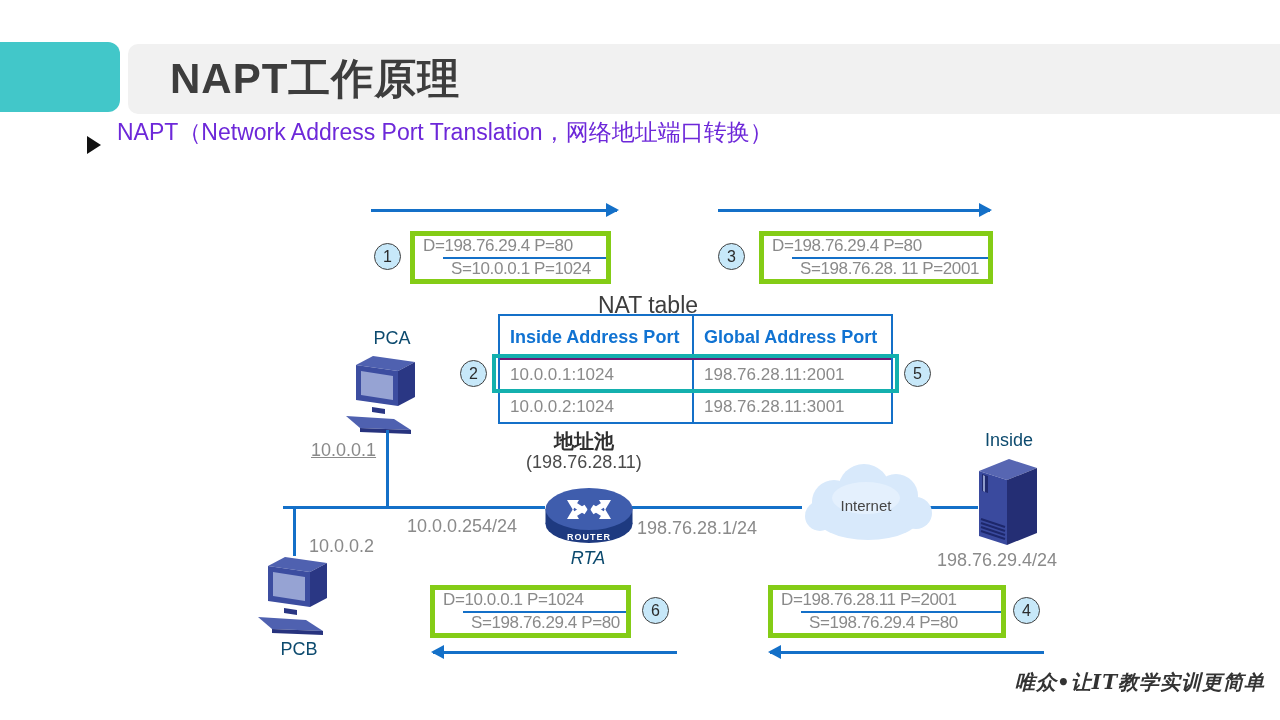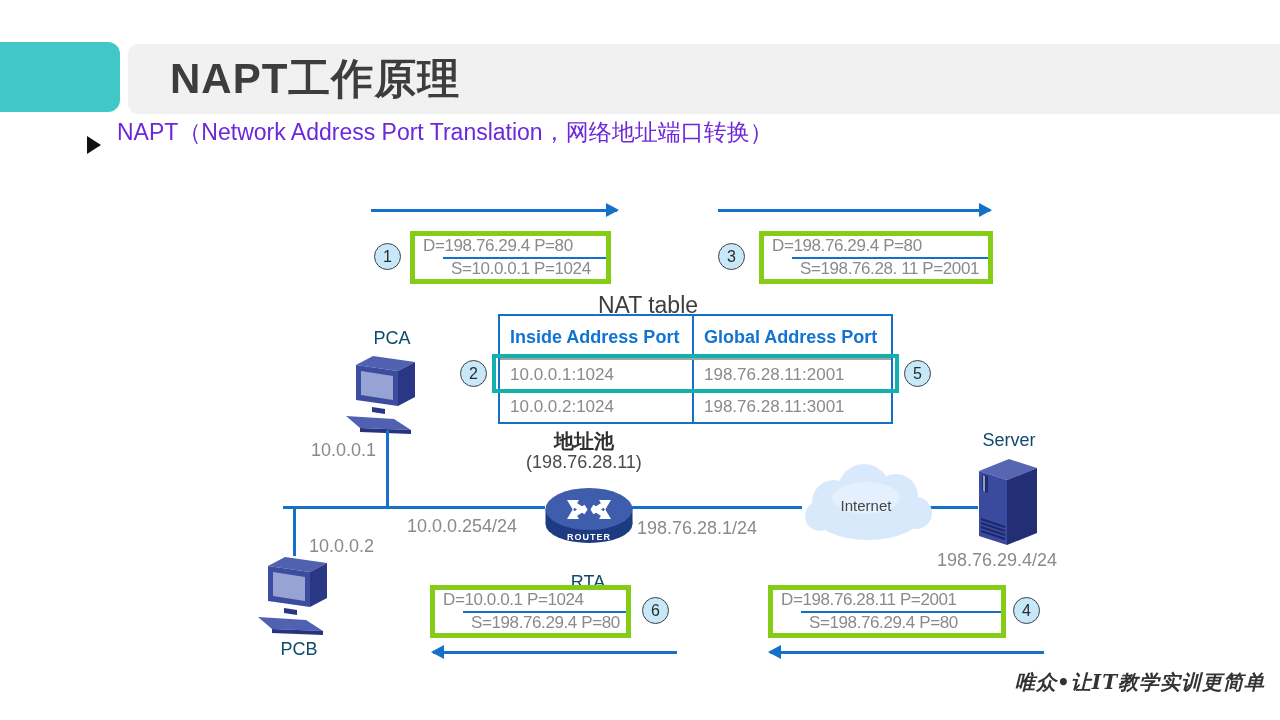--- a/index.html
+++ b/index.html
@@ -30,21 +30,21 @@
   .line-h{position:absolute;height:3px;background:#1470c8;}
   .line-v{position:absolute;width:3px;background:#1470c8;}
   
   .nat-title{left:498px;top:292px;width:300px;text-align:center;font-size:23px;color:#3d3d3d;position:absolute;}
   .nat-table{position:absolute;left:498px;top:314px;width:395px;border:2.5px solid #1470c8;background:#fff;box-sizing:border-box;}
   .nat-row{display:grid;grid-template-columns:194px 1fr;}
   .nat-row > div{display:flex;align-items:center;padding-left:10px;box-sizing:border-box;white-space:nowrap;}
   .nat-row > div:first-child{border-right:2.5px solid #1470c8;}
   .nat-header{height:42px;}
   .nat-header > div{color:#1173d2;font-weight:bold;font-size:18px;}
-  .nat-data{height:30px;border-top:2px solid #a3a3a3;}
+  .nat-data{height:30px;border-top:2px solid #701a75;}
   .nat-data > div{color:#8a8a8a;font-size:17px;}
   .row-highlight{position:absolute;left:492px;top:354px;width:407px;height:39px;border:4px solid #14b0ae;box-sizing:border-box;pointer-events:none;z-index:5;}
   
   .cloud-wrap{position:absolute;left:794px;top:456px;width:144px;height:98px;}
   .cloud-label{position:absolute;left:0;top:0;width:100%;height:100%;display:flex;align-items:center;justify-content:center;
     font-size:15px;color:#454545;}
   
   .pool-title{position:absolute;left:519px;top:428px;width:130px;text-align:center;font-size:20px;font-weight:bold;color:#2f2f2f;}
   .pool-value{position:absolute;left:514px;top:452px;width:140px;text-align:center;font-size:18px;color:#4a4a4a;}
   
@@ -102,21 +102,21 @@
     <svg width="96" height="84" viewBox="0 0 96 84">
       <polygon points="18,15 35,6 77,12 60,21" fill="#4f61b0"></polygon>
       <polygon points="60,21 77,12 77,47 60,56" fill="#2a3784"></polygon>
       <polygon points="18,15 60,21 60,56 18,50" fill="#3c4da0"></polygon>
       <polygon points="23,21 55,26 55,50 23,45" fill="#96a3d3"></polygon>
       <polygon points="34,57 47,59 47,64 34,62" fill="#2a3784"></polygon>
       <polygon points="8,66 56,69 73,80 22,78" fill="#4f61b0"></polygon>
       <polygon points="22,78 73,80 73,84 22,82" fill="#27337e"></polygon>
     </svg>
   </div>
-  <div class="gray-label" style="left:311px;top:440px;">10.0.0.1</div>
+  <div class="gray-label" style="left:311px;top:440px;text-decoration:underline;">10.0.0.1</div>
 
   <div class="abs" style="left:250px;top:551px;width:96px;height:84px;">
     <svg width="96" height="84" viewBox="0 0 96 84">
       <polygon points="18,15 35,6 77,12 60,21" fill="#4f61b0"></polygon>
       <polygon points="60,21 77,12 77,47 60,56" fill="#2a3784"></polygon>
       <polygon points="18,15 60,21 60,56 18,50" fill="#3c4da0"></polygon>
       <polygon points="23,21 55,26 55,50 23,45" fill="#96a3d3"></polygon>
       <polygon points="34,57 47,59 47,64 34,62" fill="#2a3784"></polygon>
       <polygon points="8,66 56,69 73,80 22,78" fill="#4f61b0"></polygon>
       <polygon points="22,78 73,80 73,84 22,82" fill="#27337e"></polygon>
@@ -147,38 +147,38 @@
         <line x1="50" y1="28" x2="61" y2="35"></line>
         <line x1="44" y1="28" x2="33" y2="35"></line>
       </g>
       <polygon points="69,21 57,21 63,31" fill="#ffffff"></polygon>
       <polygon points="25,21 37,21 31,31" fill="#ffffff"></polygon>
       <polygon points="69,40 57,40 63,30" fill="#ffffff"></polygon>
       <polygon points="25,40 37,40 31,30" fill="#ffffff"></polygon>
       <text x="47" y="61" text-anchor="middle" font-size="9" font-weight="bold" fill="#ffffff" letter-spacing="1">ROUTER</text>
     </svg>
   </div>
-  <div class="dark-label" style="left:562px;top:572px;width:52px;">RTA</div>
+  <div class="dark-label" style="left:562px;top:548px;width:52px;font-style:italic;">RTA</div>
 
   <div class="cloud-wrap">
     <svg width="144" height="98" viewBox="0 0 144 98">
       <g fill="#d8e9fb">
         <ellipse cx="74" cy="58" rx="54" ry="26"></ellipse>
         <circle cx="40" cy="46" r="22"></circle>
         <circle cx="70" cy="34" r="26"></circle>
         <circle cx="102" cy="40" r="22"></circle>
         <circle cx="122" cy="57" r="16"></circle>
         <circle cx="26" cy="60" r="15"></circle>
       </g>
       <ellipse cx="72" cy="42" rx="34" ry="16" fill="#e4f0fd"></ellipse>
     </svg>
     <div class="cloud-label">Internet</div>
   </div>
 
-  <div class="dark-label" style="left:974px;top:430px;width:70px;">Server</div>
+  <div class="dark-label" style="left:974px;top:430px;width:70px;">Inside</div>
   <div class="abs" style="left:971px;top:451px;width:74px;height:96px;">
     <svg width="74" height="96" viewBox="0 0 74 96">
       <polygon points="8,20 38,8 66,17 36,29" fill="#5766b2"></polygon>
       <polygon points="8,20 36,29 36,94 8,85" fill="#3a4a9e"></polygon>
       <polygon points="36,29 66,17 66,82 36,94" fill="#242e74"></polygon>
       <polygon points="11,23 17,25 17,42 11,40" fill="#202a6e"></polygon>
       <polygon points="12,24 14,25 14,41 12,40" fill="#8f9cc9"></polygon>
       <g stroke="#1d276b" stroke-width="2">
         <line x1="10" y1="68" x2="34" y2="76"></line>
         <line x1="10" y1="72" x2="34" y2="80"></line>

